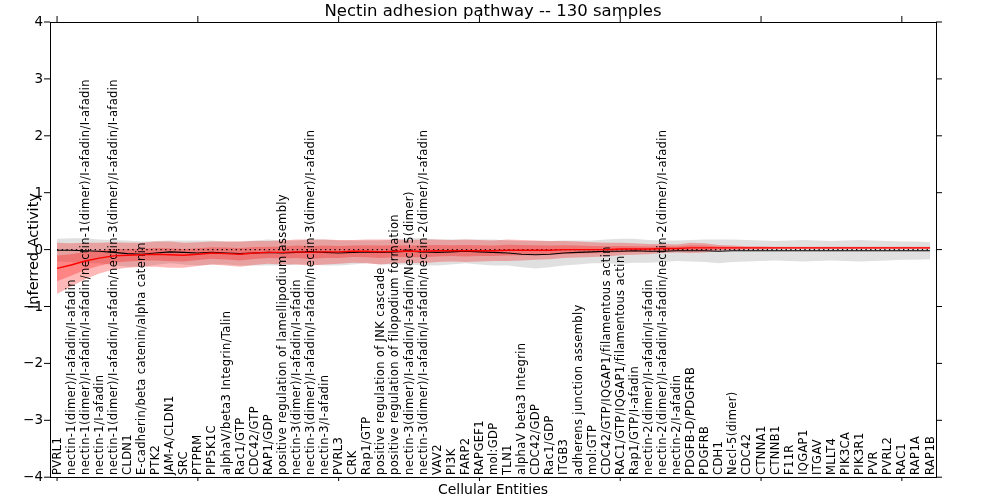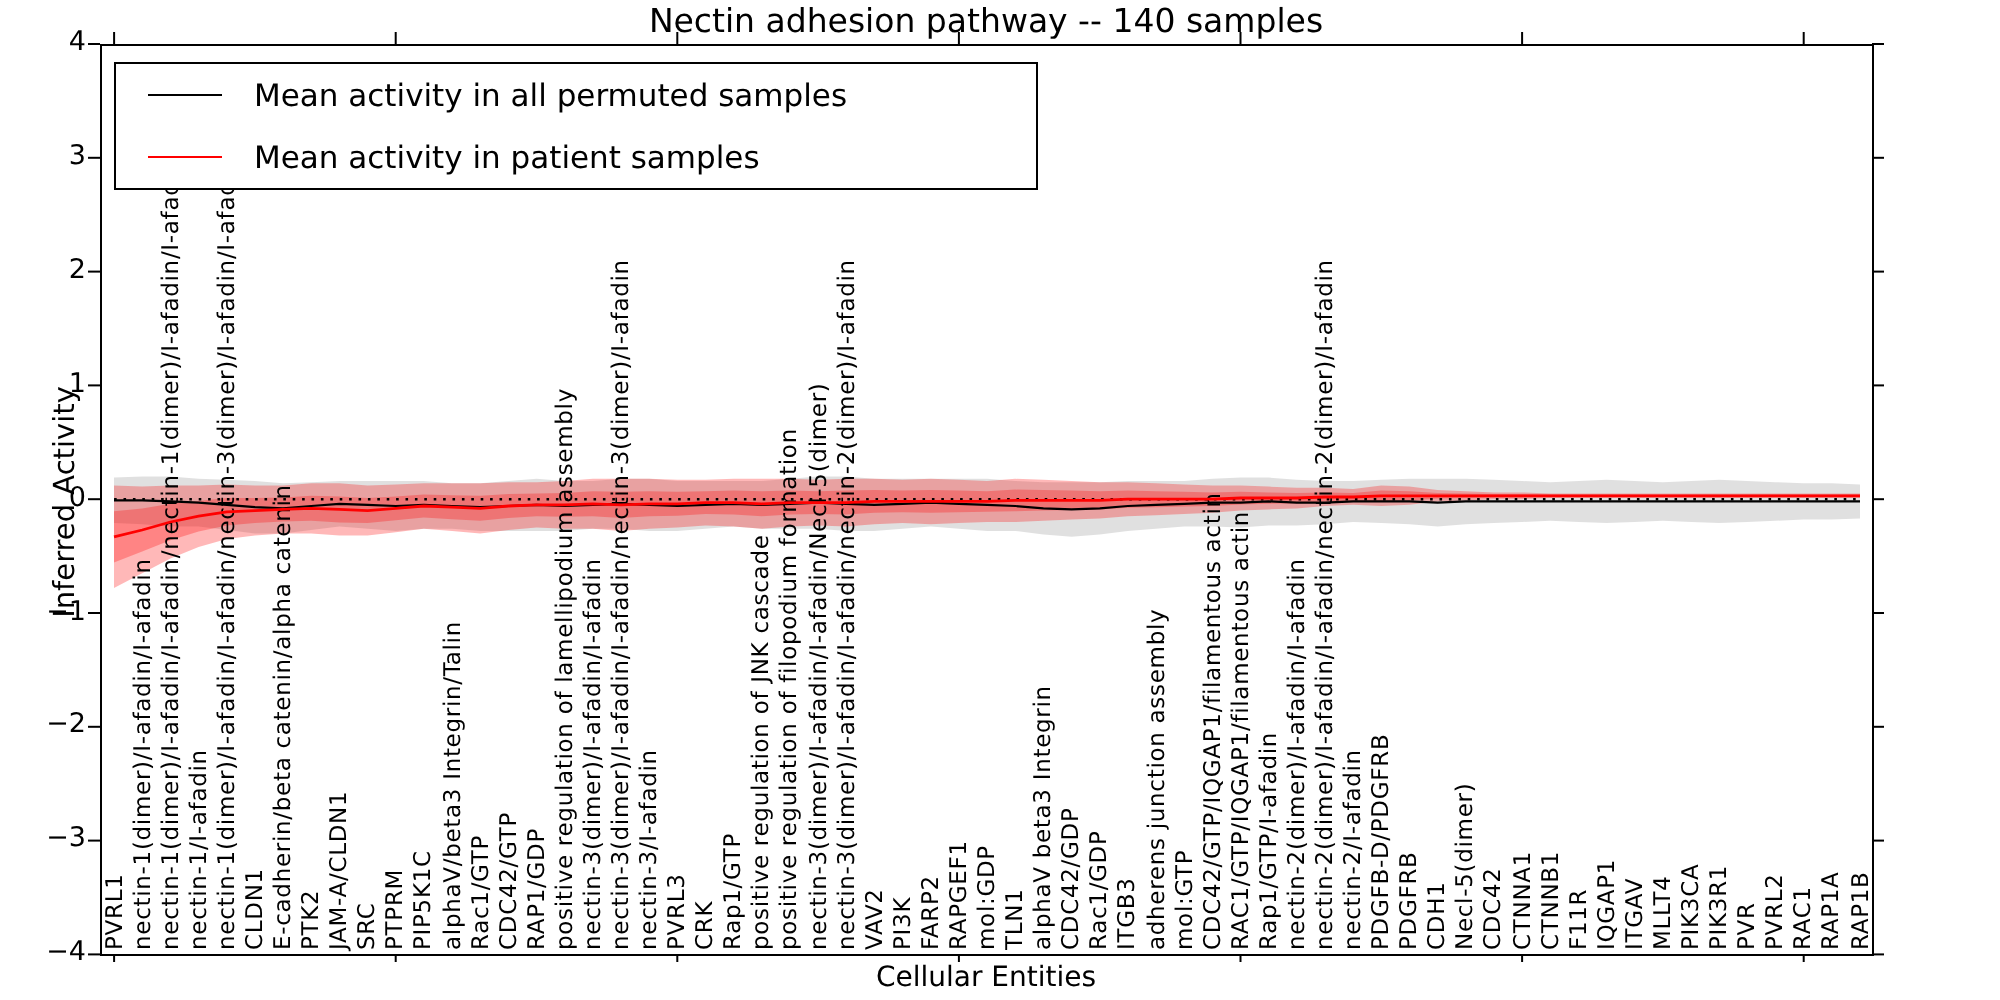--- a/index.html
+++ b/index.html
@@ -131,32 +131,22 @@
       <line x1="479.45" y1="16" x2="479.45" y2="22" stroke="#000" stroke-width="1"></line>
       <line x1="479.45" y1="477" x2="479.45" y2="481" stroke="#000" stroke-width="1"></line>
       <line x1="620.25" y1="16" x2="620.25" y2="22" stroke="#000" stroke-width="1"></line>
       <line x1="620.25" y1="477" x2="620.25" y2="481" stroke="#000" stroke-width="1"></line>
       <line x1="761.05" y1="16" x2="761.05" y2="22" stroke="#000" stroke-width="1"></line>
       <line x1="761.05" y1="477" x2="761.05" y2="481" stroke="#000" stroke-width="1"></line>
       <line x1="901.8499999999999" y1="16" x2="901.8499999999999" y2="22" stroke="#000" stroke-width="1"></line>
       <line x1="901.8499999999999" y1="477" x2="901.8499999999999" y2="481" stroke="#000" stroke-width="1"></line>
     </svg>
 
-  <div id="legend">
-    <div class="legend-row">
-      <div class="legend-swatch" style="border-top-color: rgb(0, 0, 0);"></div>
-      <div class="legend-label">Mean activity in all permuted samples</div>
-    </div>
-    <div class="legend-row">
-      <div class="legend-swatch" style="border-top-color: rgb(255, 0, 0);"></div>
-      <div class="legend-label">Mean activity in patient samples</div>
-    </div>
-  </div>
 
-  <div id="title">Nectin adhesion pathway -- 140 samples</div>
+  <div id="title">Nectin adhesion pathway -- 130 samples</div>
   <div id="xaxis-title">Cellular Entities</div>
   <div id="yaxis-title">Inferred Activity</div>
 
 <div class="ytick-label" style="left: 9px; top: 13px;">4</div>
     <div class="ytick-label" style="left: 9px; top: 69.9px;">3</div>
     <div class="ytick-label" style="left: 9px; top: 126.8px;">2</div>
     <div class="ytick-label" style="left: 9px; top: 183.7px;">1</div>
     <div class="ytick-label" style="left: 9px; top: 240.6px;">0</div>
     <div class="ytick-label" style="left: 9px; top: 297.5px;">−1</div>
     <div class="ytick-label" style="left: 9px; top: 354.4px;">−2</div>

